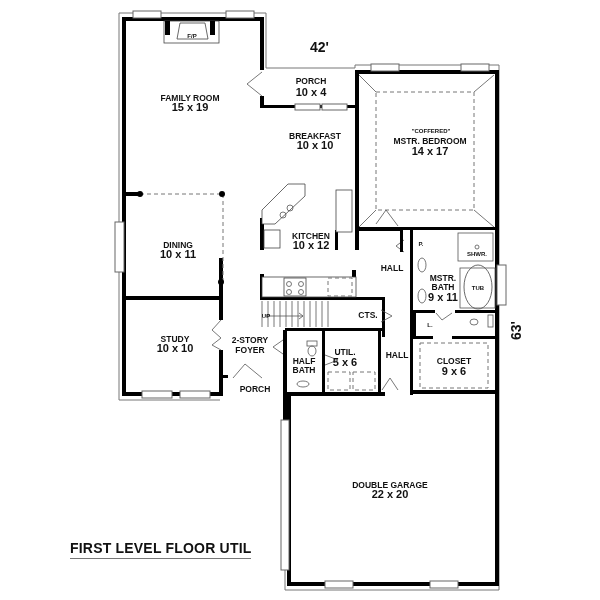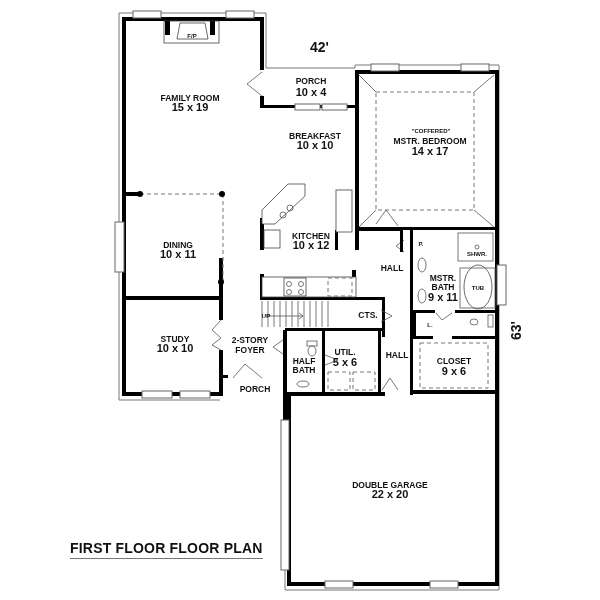--- a/index.html
+++ b/index.html
@@ -241,13 +241,13 @@
     <text class="lbl lbl-name" x="454" y="364">CLOSET</text>
     <text class="lbl lbl-dim" x="454" y="375">9 x 6</text>
 
     <text class="lbl lbl-name" x="255" y="392">PORCH</text>
 
     <text class="lbl lbl-name" x="390" y="488">DOUBLE GARAGE</text>
     <text class="lbl lbl-dim" x="390" y="498">22 x 20</text>
   </g>
 </svg>
 
-<div class="title">FIRST FLOOR FLOOR PLAN</div>
+<div class="title">FIRST LEVEL FLOOR UTIL</div>
 
 </body></html>

